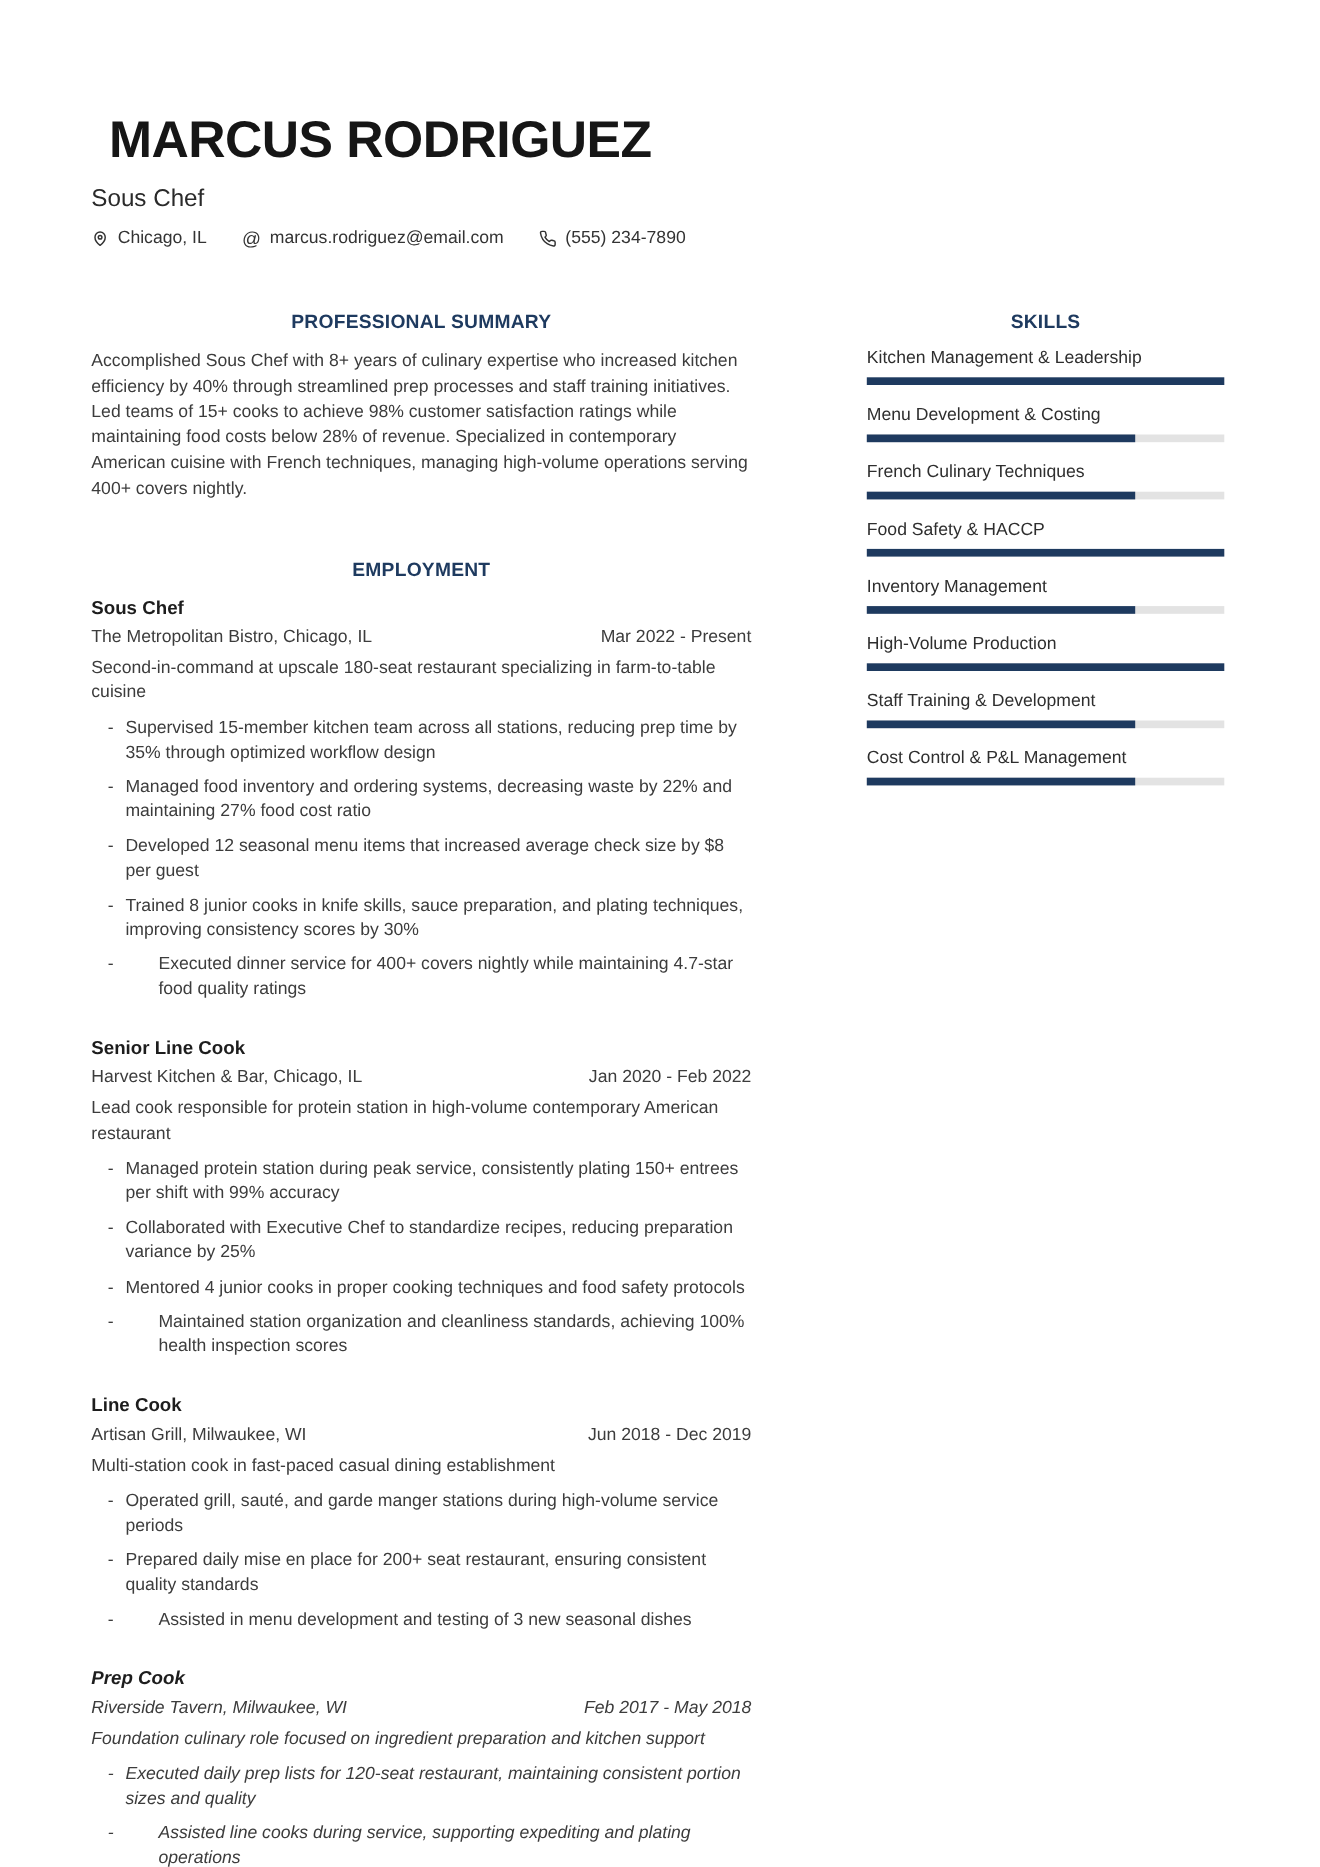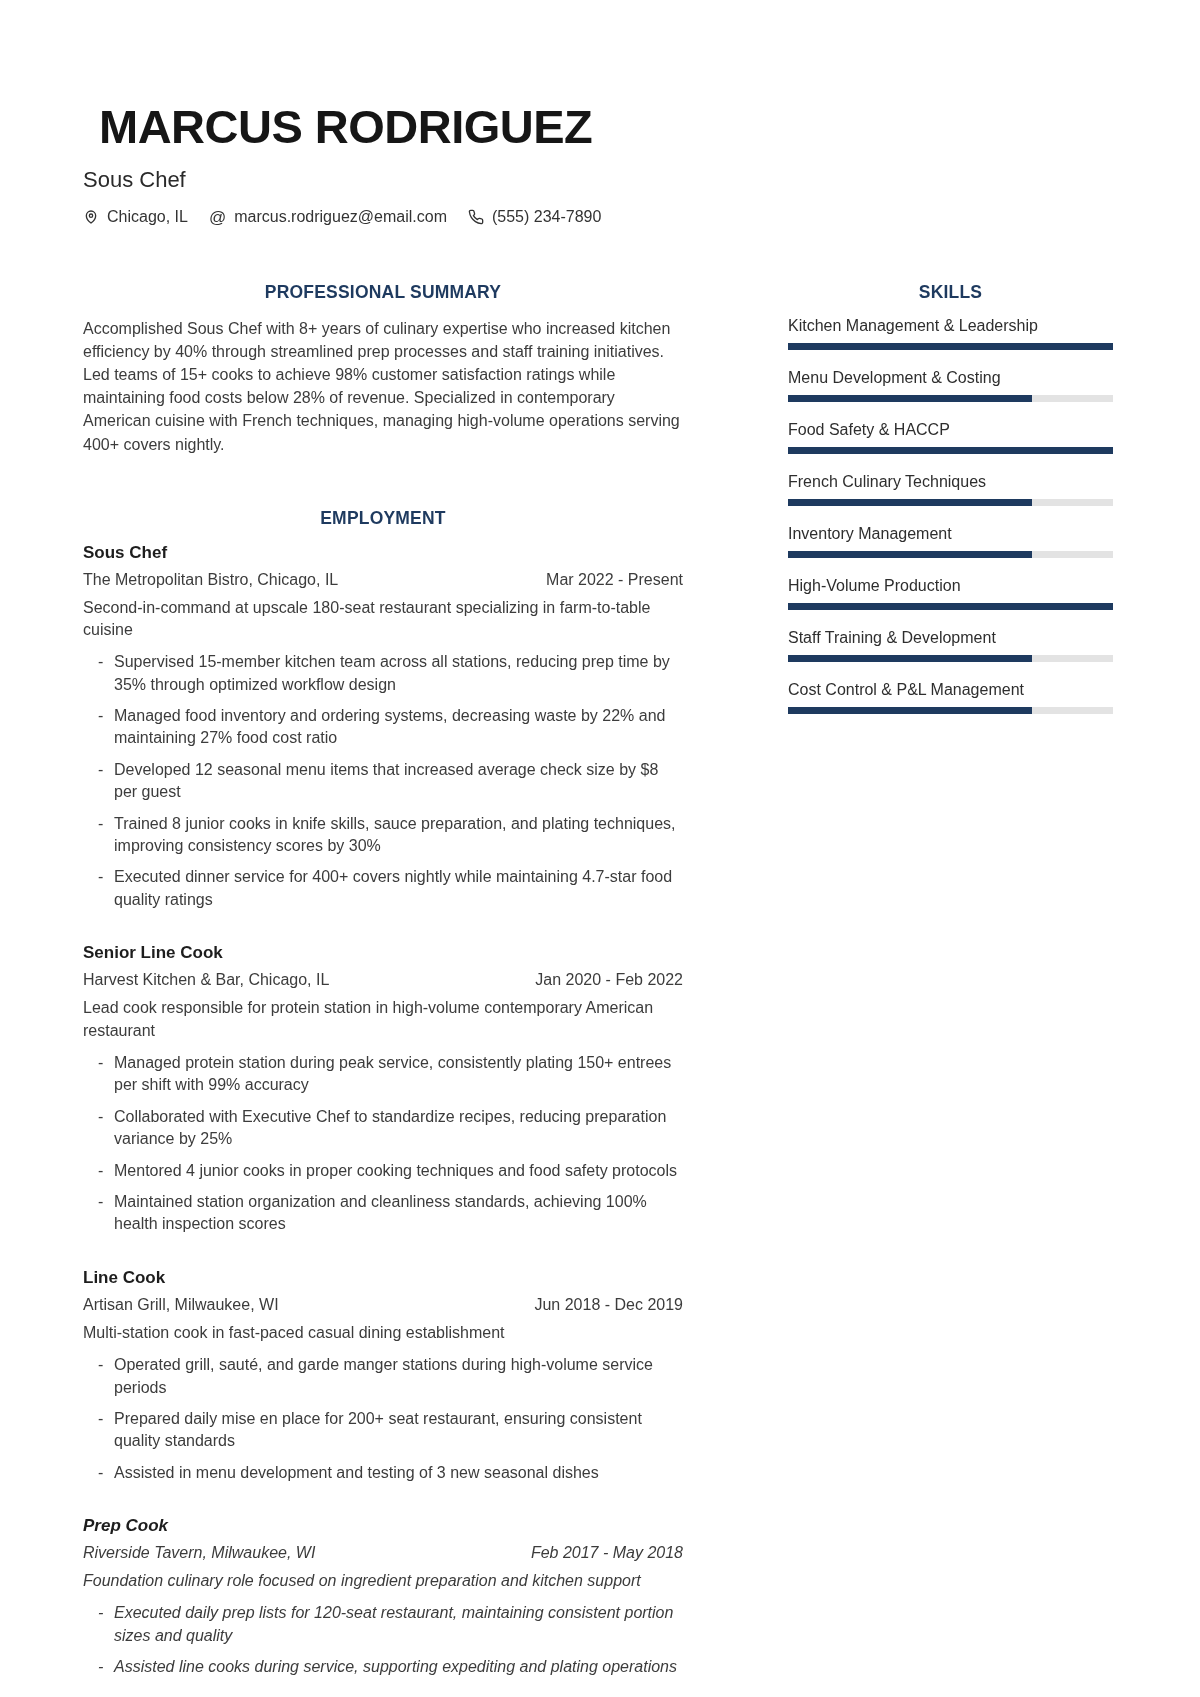--- a/index.html
+++ b/index.html
@@ -31,21 +31,21 @@
     line-height:1.05;
   }
   .candidate-title{
     font-size:22px;
     color:#2a2a2a;
     margin-top:16px;
   }
   .contact-row{
     display:flex;
     align-items:center;
-    gap:21px;
+    gap:32px;
     margin-top:15px;
     font-size:16px;
     color:#333333;
   }
   .contact-item{
     display:flex;
     align-items:center;
     gap:8px;
   }
   .contact-item svg{display:block;}
@@ -102,21 +102,21 @@
     margin-bottom:10px;
   }
   .bullet-list{margin:0;padding:0;list-style:none;}
   .bullet{
     display:flex;
     padding-left:15px;
     margin-bottom:9px;
     font-size:16px;
     line-height:1.4;
   }
-  .bullet:last-child{margin-bottom:0;}
+  .bullet:last-child{margin-bottom:0;gap:30px;}
   .bullet .dash{
     flex:0 0 16px;
   }
   .bullet .dash::before{content:"-";}
   .bullet .bullet-text{flex:1;}
   
   .skill-item{margin-bottom:19px;}
   .skill-label{
     font-size:16px;
     color:#2e2e2e;
@@ -300,30 +300,30 @@
   </div>
 
   <div class="skill-item">
     <div class="skill-label">Menu Development &amp; Costing</div>
     <div class="skill-bar">
       <div class="skill-bar-fill" style="width: 75%;"></div>
     </div>
   </div>
 
   <div class="skill-item">
+    <div class="skill-label">French Culinary Techniques</div>
+    <div class="skill-bar">
+      <div class="skill-bar-fill" style="width: 75%;"></div>
+    </div>
+  </div>
+
+  <div class="skill-item">
     <div class="skill-label">Food Safety &amp; HACCP</div>
     <div class="skill-bar">
       <div class="skill-bar-fill" style="width: 100%;"></div>
-    </div>
-  </div>
-
-  <div class="skill-item">
-    <div class="skill-label">French Culinary Techniques</div>
-    <div class="skill-bar">
-      <div class="skill-bar-fill" style="width: 75%;"></div>
     </div>
   </div>
 
   <div class="skill-item">
     <div class="skill-label">Inventory Management</div>
     <div class="skill-bar">
       <div class="skill-bar-fill" style="width: 75%;"></div>
     </div>
   </div>
 

